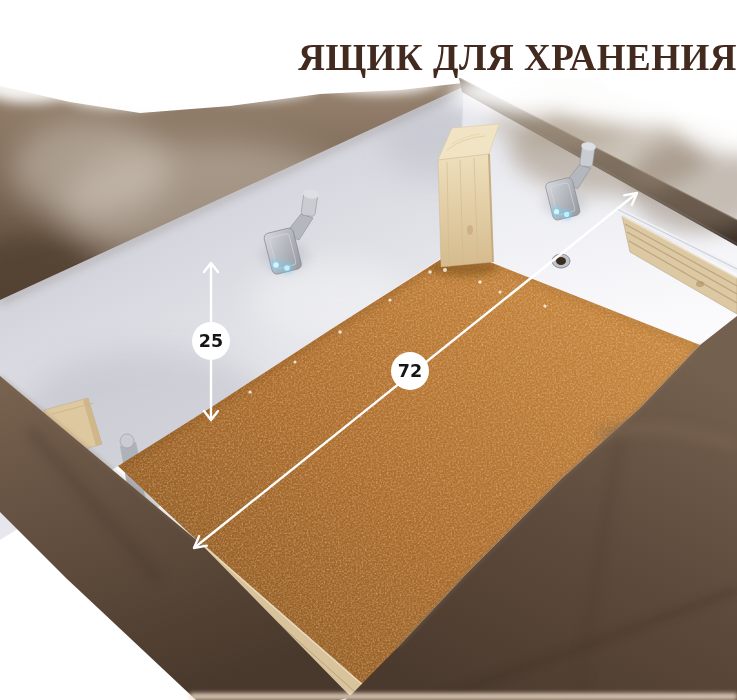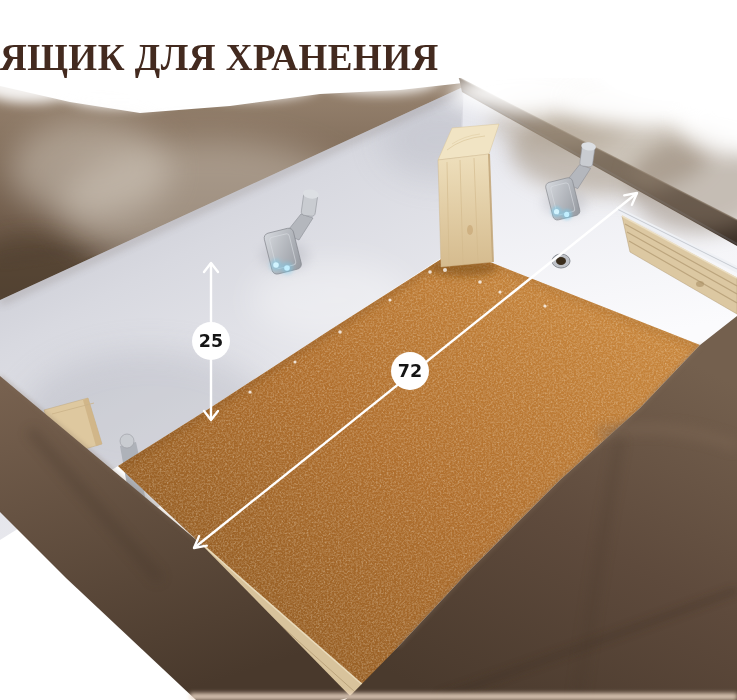--- a/index.html
+++ b/index.html
@@ -4,21 +4,21 @@
 <style>
   html,body{margin:0;padding:0;background:#fff;}
   .stage{
     position:relative;width:737px;height:700px;overflow:hidden;
     background:var(--c-background,#ffffff);
     font-family:"Liberation Sans",sans-serif;
   }
   .stage svg{position:absolute;left:0;top:0;}
   h1.title{
     position:absolute;left:0;right:0;top:36px;margin:0;z-index:5;
-    text-align:left;
+    text-align:right;
     font-family:"Liberation Serif","DejaVu Serif",serif;
     font-weight:700;font-size:37px;line-height:44px;letter-spacing:.5px;
     color:var(--c-title,#432a1f);
   }
   .dim-text{
     font-family:"DejaVu Sans","Liberation Sans",sans-serif;
     font-weight:700;font-size:17.5px;
   }
 </style>
 </head>

